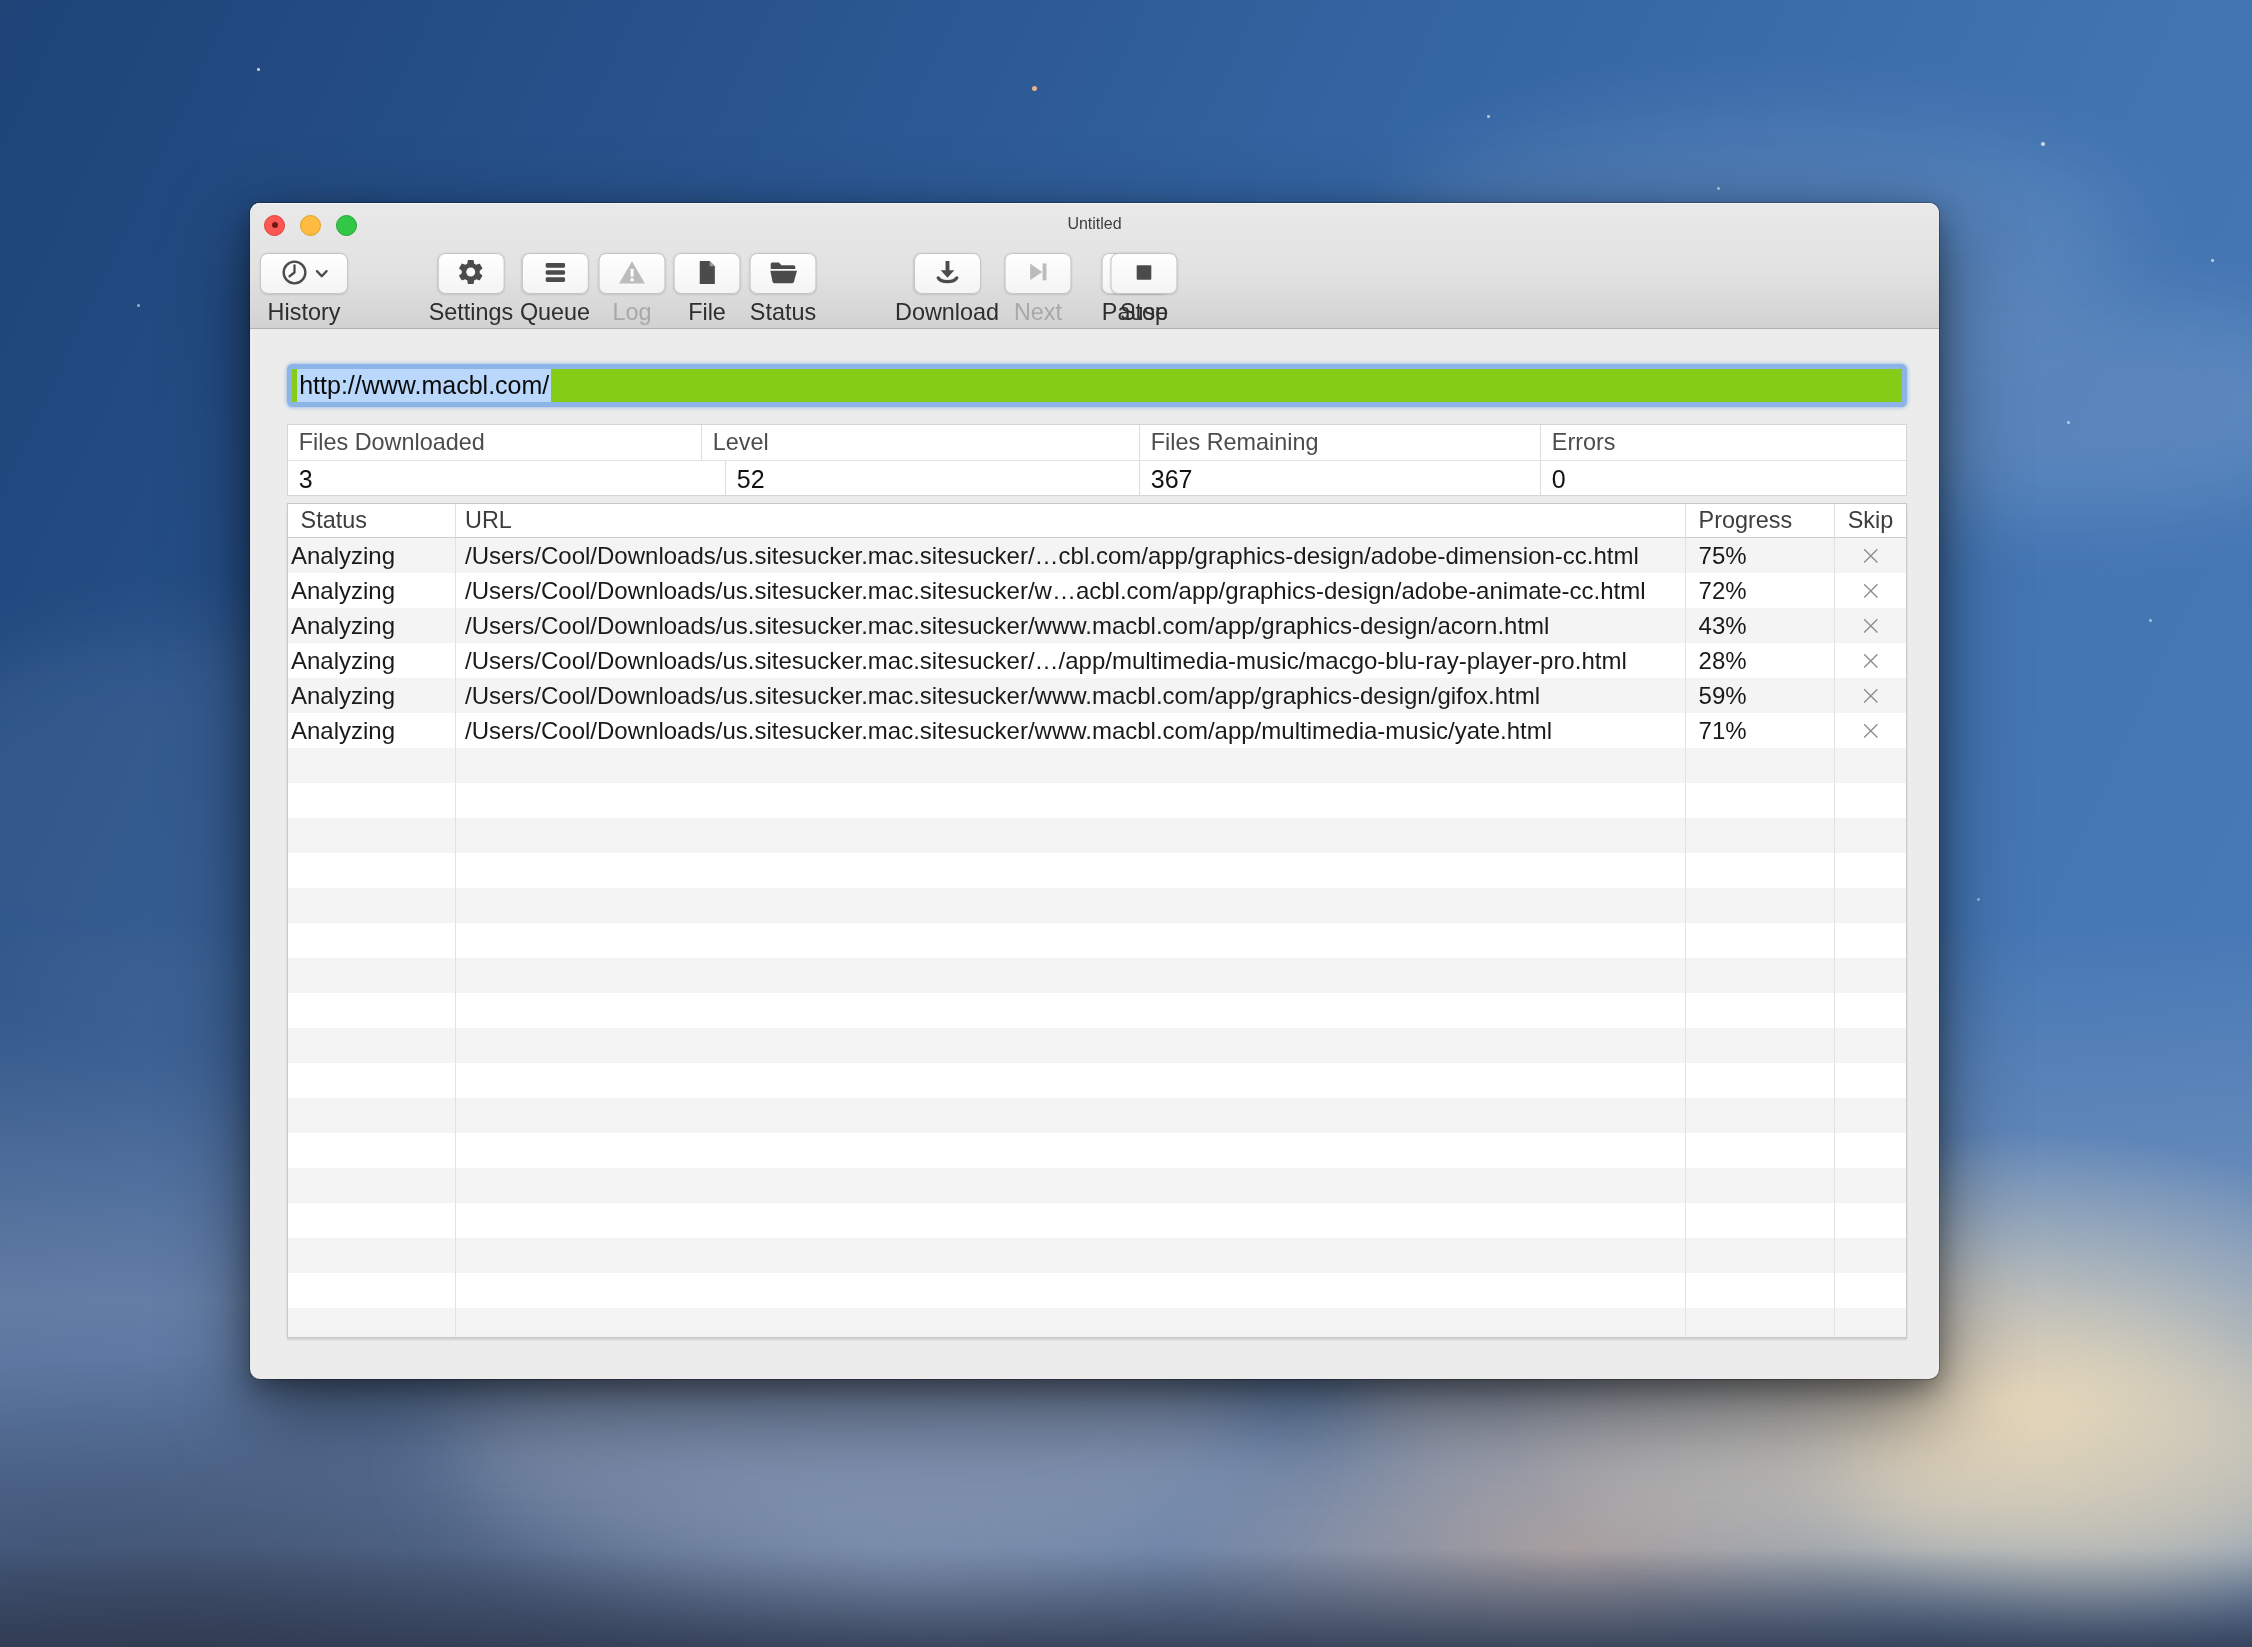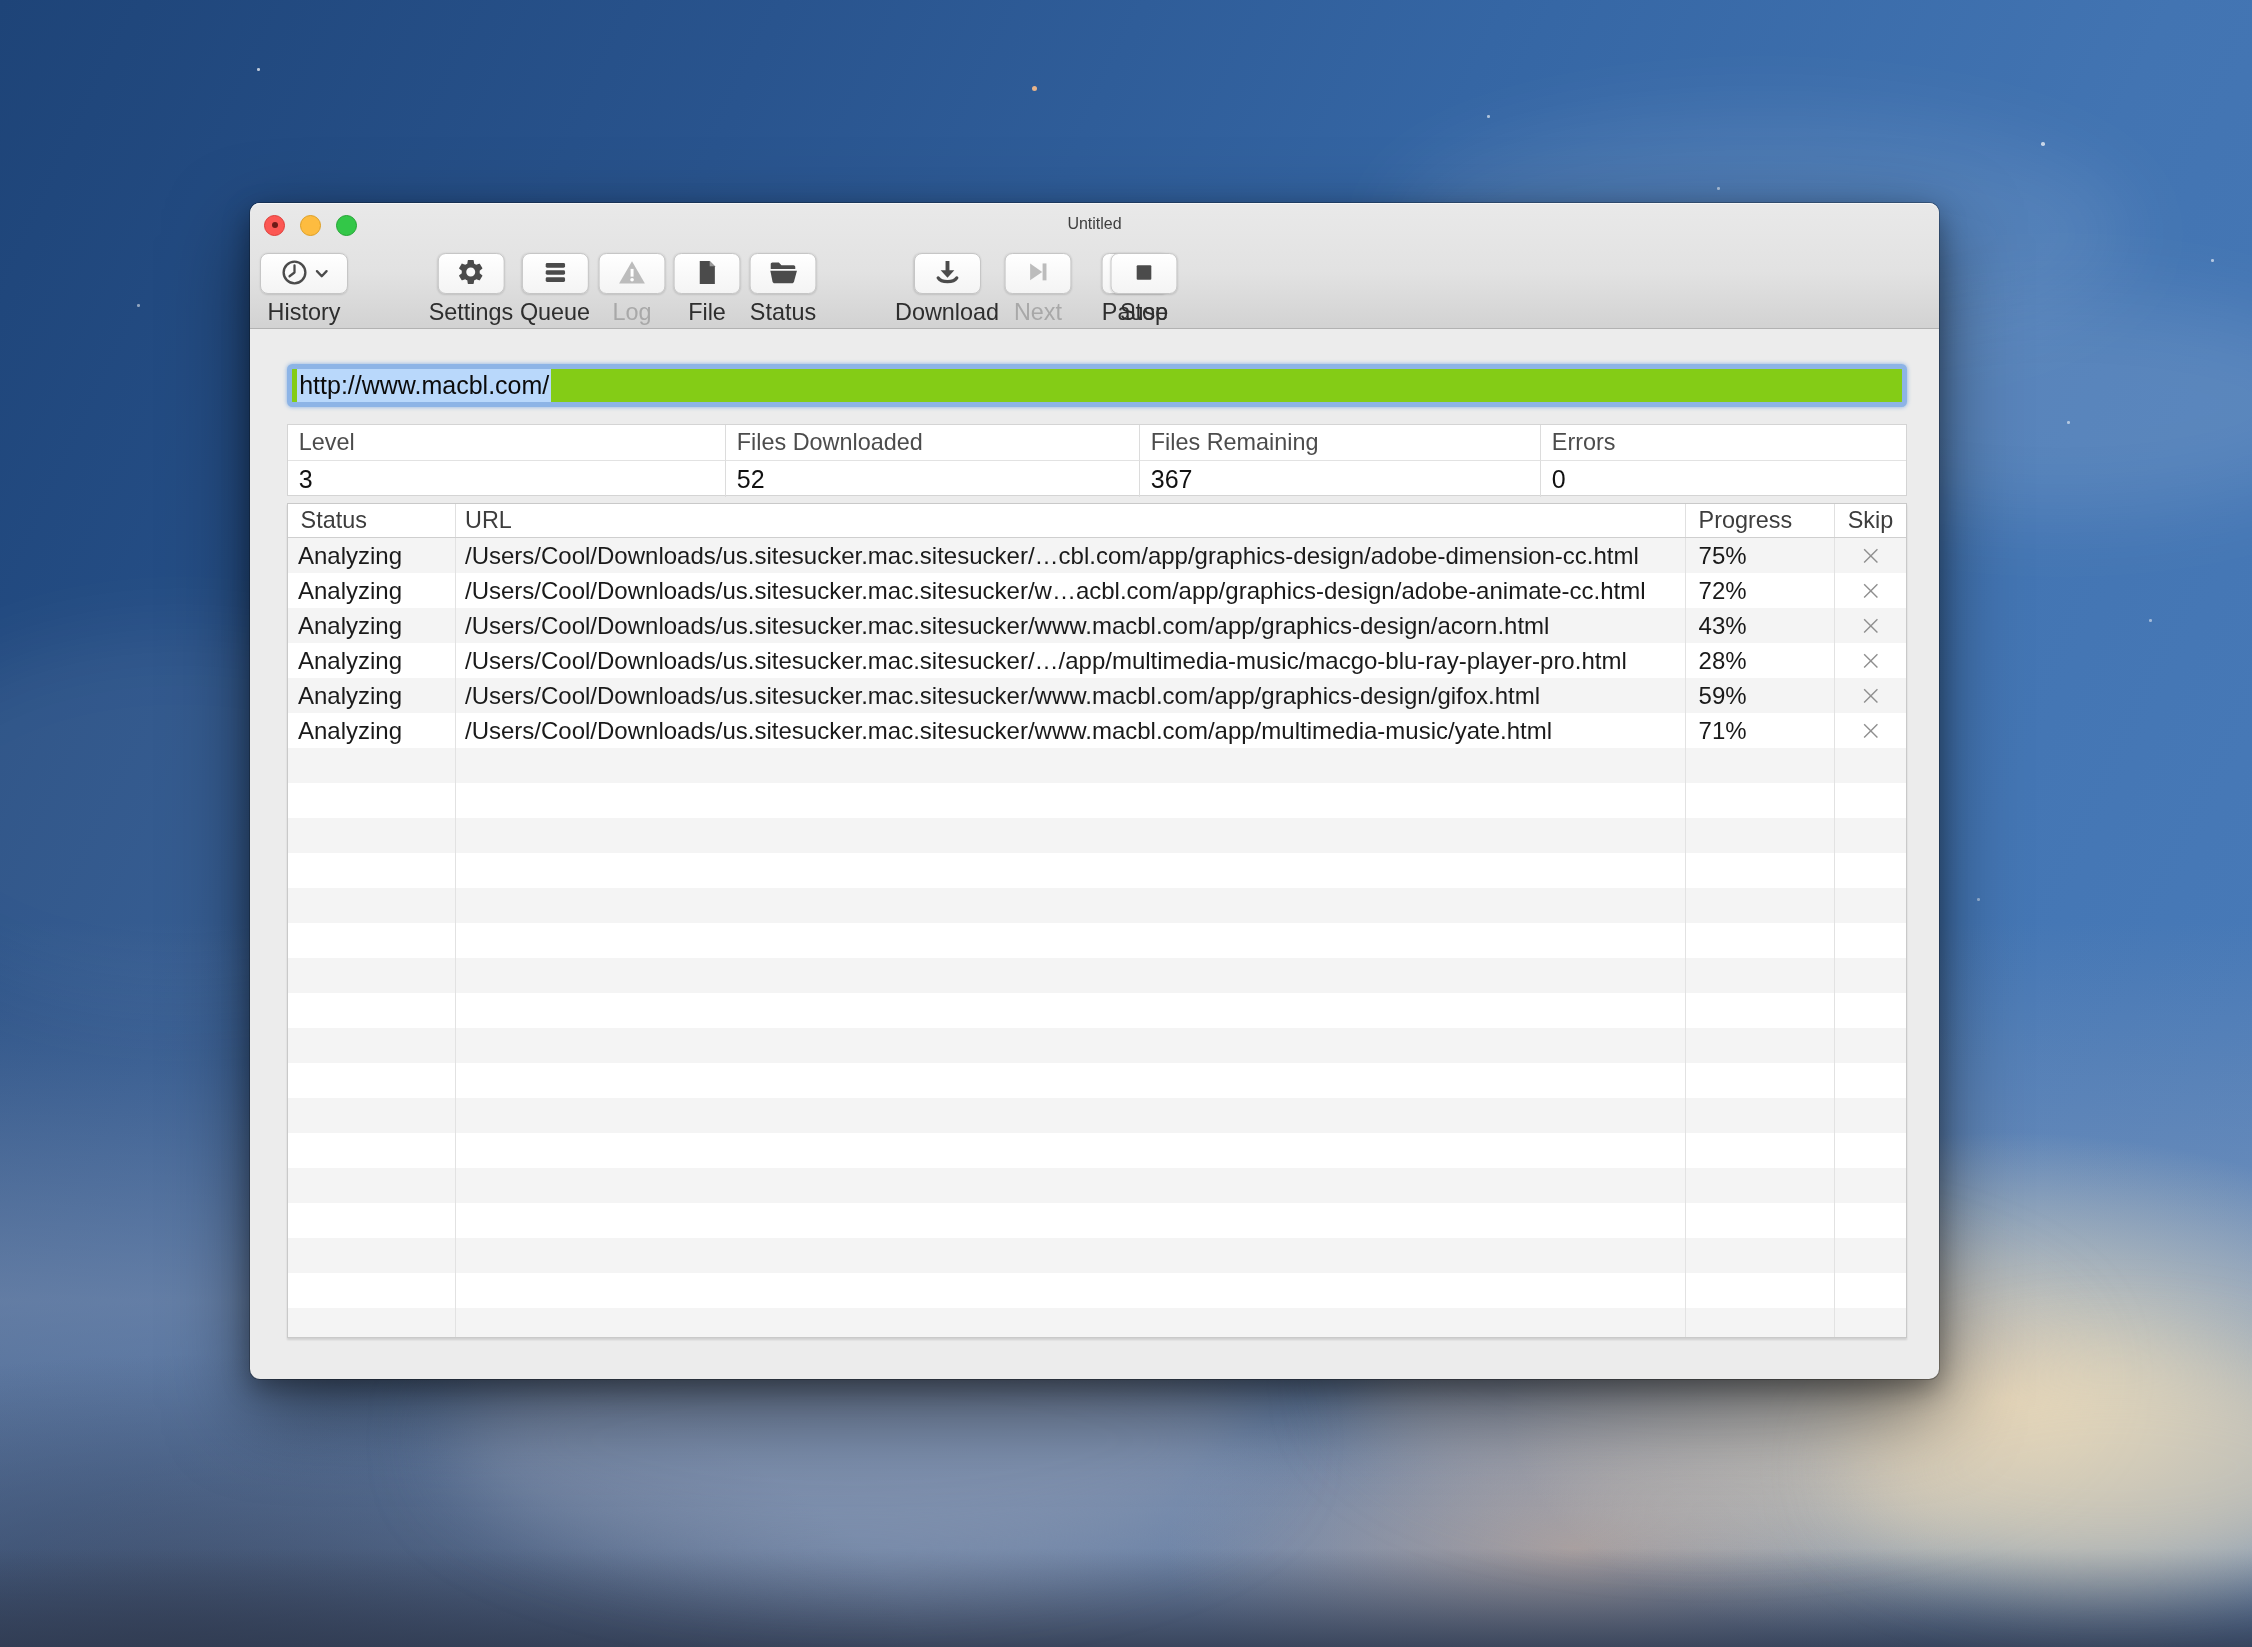--- a/index.html
+++ b/index.html
@@ -88,21 +88,21 @@
     background:#fff;border:0.9px solid #c9c9c9;overflow:hidden;
     box-shadow:0 1.8px 1.8px rgba(0,0,0,0.12);
   }
   .qhead{display:flex;height:33px;border-bottom:0.9px solid #cfcfcf;background:#fff;}
   .qhead .hcell{box-sizing:border-box;border-right:0.9px solid #e0e0e0;font-size:23.4px;color:#3d3d3d;display:flex;align-items:center;}
   .qhead .hcell:last-child{border-right:none;}
   .qrow{display:flex;height:35px;}
   .qrow:nth-child(even){background:#f4f4f4;}
   .qcell{box-sizing:border-box;border-right:0.9px solid #e2e2e2;display:flex;align-items:center;overflow:hidden;}
   .qcell:last-child{border-right:none;}
-  .c-status{width:168px;padding-left:10px;}
+  .c-status{width:168px;padding-left:3px;}
   .c-url{width:1230px;padding-left:9px;}
   .c-progress{width:149px;padding-left:12.6px;}
   .c-skip{width:71px;justify-content:center;}
   .qrow .qcell{font-size:24px;color:#1a1a1a;white-space:nowrap;}
   .qhead .c-status{padding-left:12.6px;}
   .qhead .c-url{padding-left:9px;}
   .qhead .c-progress{padding-left:12.6px;}
   .qhead .c-skip{justify-content:center;padding-left:0;}
 </style>
 </head>
@@ -271,22 +271,22 @@
       </div>
       <div class="tlabel">Stop</div>
     </div>
   </div>
 
   <div class="urlfield">
     <span class="sel">http://www.macbl.com/</span>
   </div>
 
   <div class="stats">
+    <div class="cell hdr w2">Files Downloaded</div>
     <div class="cell hdr w1">Level</div>
-    <div class="cell hdr w2">Files Downloaded</div>
     <div class="cell hdr w3">Files Remaining</div>
     <div class="cell hdr w4 last">Errors</div>
     <div class="cell val w1">3</div>
     <div class="cell val w2">52</div>
     <div class="cell val w3">367</div>
     <div class="cell val w4 last">0</div>
   </div>
 
   <div class="qtable">
     <div class="qhead">

